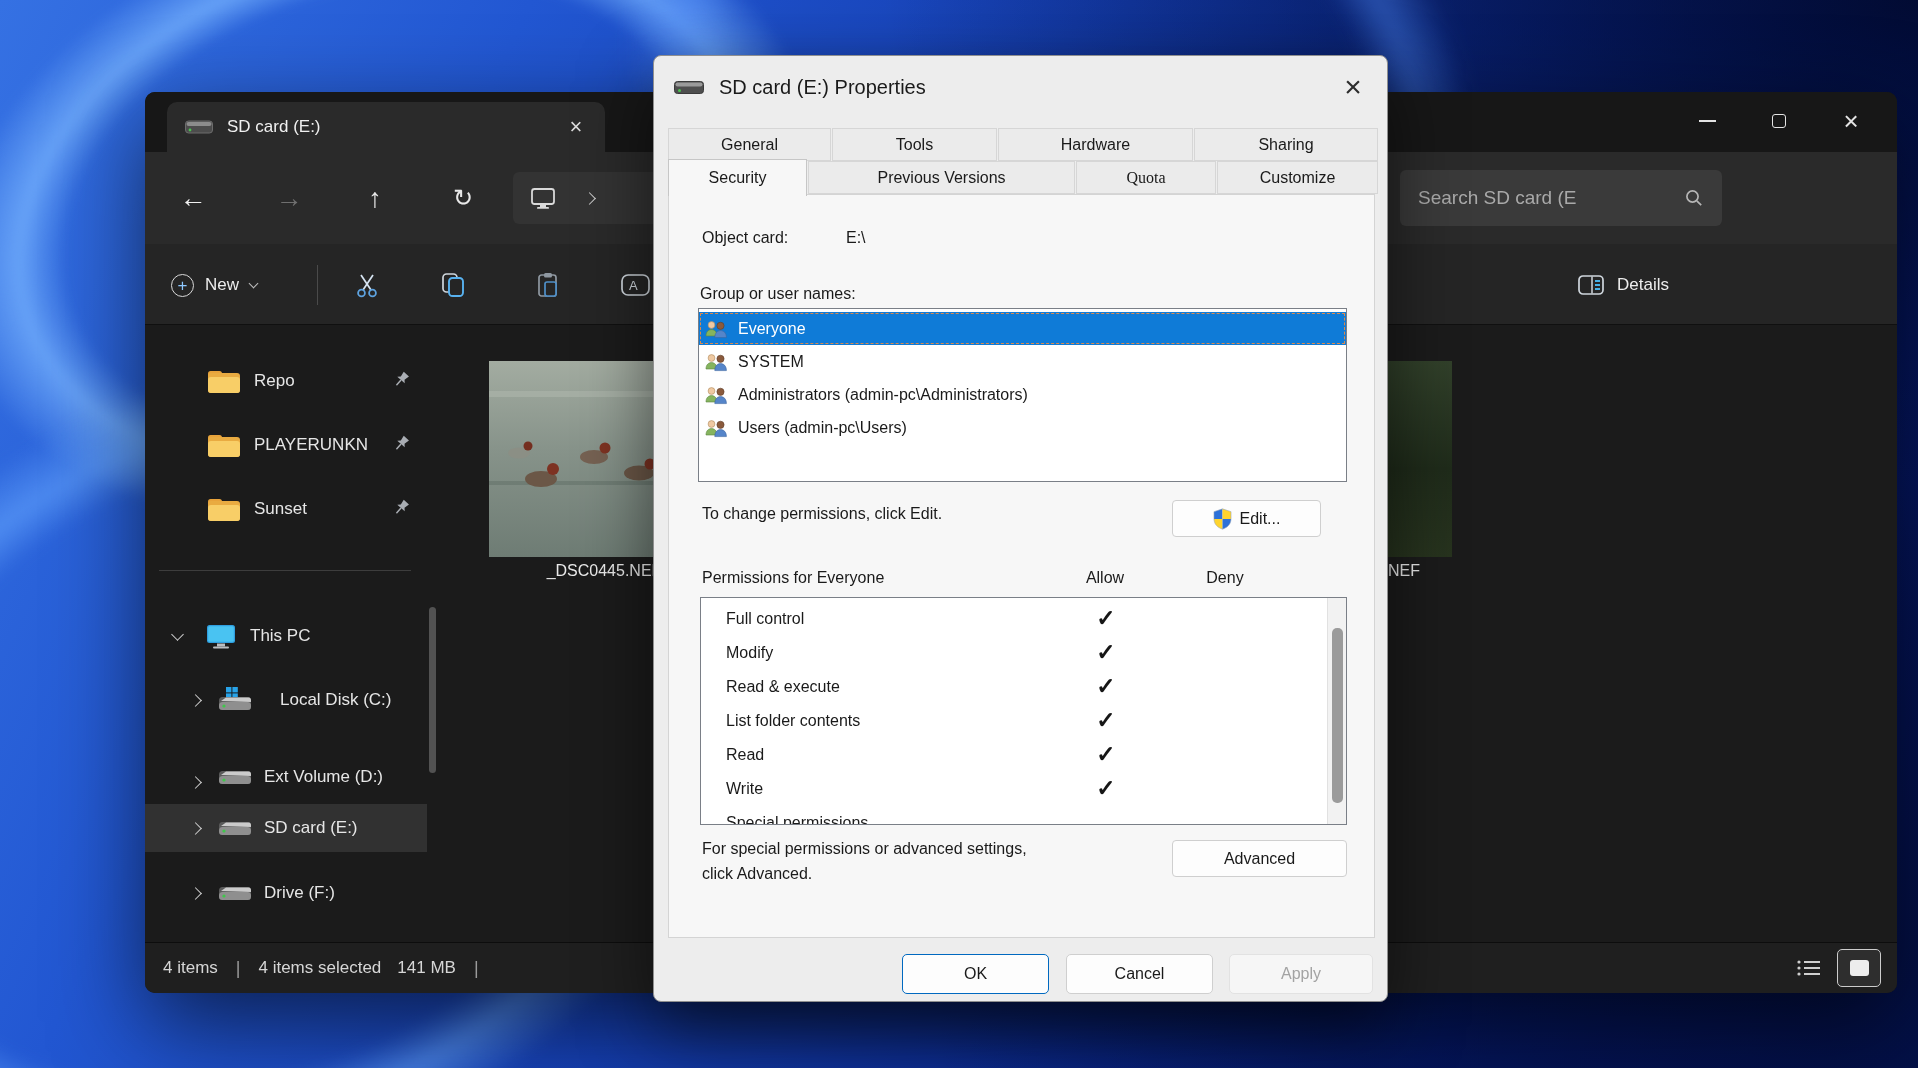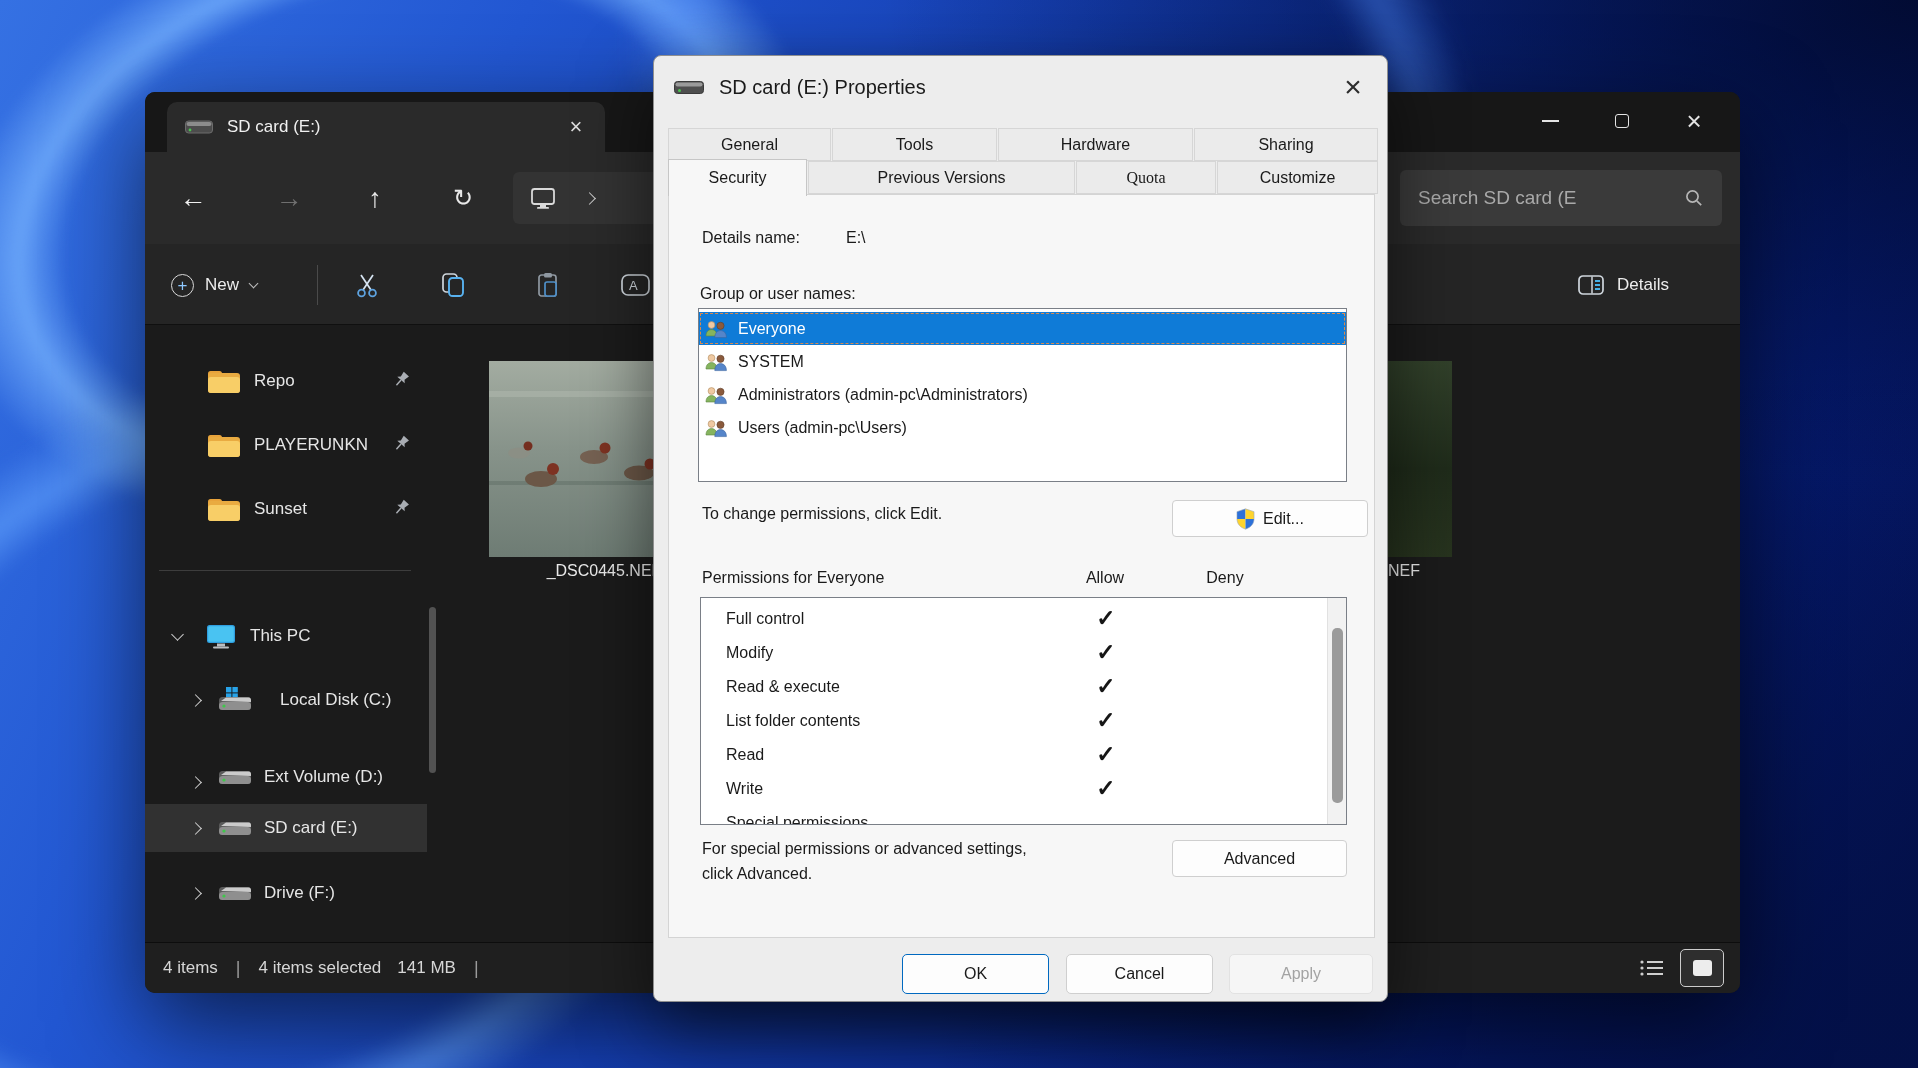--- a/index.html
+++ b/index.html
@@ -14,21 +14,21 @@
   }
   .ribbon { position:absolute; pointer-events:none; }
   .rb1 { top:-340px; left:-420px; width:1600px; height:1100px; transform:rotate(-16deg); filter:blur(5px);
     background:radial-gradient(closest-side, rgba(90,160,255,0) 40%, rgba(120,180,255,.75) 46%, rgba(40,90,210,0) 55%); }
   .rb2 { top:120px; left:-600px; width:1700px; height:1300px; transform:rotate(-24deg); filter:blur(7px);
     background:radial-gradient(closest-side, rgba(90,160,255,0) 46%, rgba(100,165,255,.6) 52%, rgba(40,90,210,0) 60%); }
   .rb3 { top:-500px; left:300px; width:1500px; height:1200px; transform:rotate(20deg); filter:blur(9px);
     background:radial-gradient(closest-side, rgba(70,130,245,0) 44%, rgba(80,140,250,.45) 50%, rgba(30,70,190,0) 58%); }
 
   
-  .win { position:absolute; left:145px; top:92px; width:1595px; height:901px; background:#1b1b1b;
+  .win { position:absolute; left:145px; top:92px; width:1752px; height:901px; background:#1b1b1b;
     border-radius:10px; box-shadow:0 30px 90px rgba(0,0,0,.6); overflow:hidden; }
   .tabstrip { position:absolute; left:0; top:0; right:0; height:60px; background:#171717; }
   .etab { position:absolute; left:22px; top:10px; width:438px; height:50px; background:#2a2a2a;
     border-radius:10px 10px 0 0; display:flex; align-items:center; padding:0 14px 0 18px; }
   .etab-label { flex:1; color:#f0f0f0; font-size:17px; margin-left:14px; }
   .etab-close { width:30px; text-align:center; color:#dcdcdc; font-size:22px; line-height:30px; cursor:default; }
   .wctl { position:absolute; top:0; right:10px; height:58px; display:flex; }
   .wbtn { width:72px; display:flex; align-items:center; justify-content:center; }
   .ico-min { width:17px; height:2px; background:#e4e4e4; }
   .ico-max { width:14px; height:14px; border:1.6px solid #e4e4e4; border-radius:3px; }
@@ -89,21 +89,21 @@
   .panel { position:absolute; left:14px; top:138px; width:707px; height:744px; background:#f7f7f7; border:1px solid #d4d4d4; z-index:2; }
   .plabel { position:absolute; font-size:16px; color:#1a1a1a; }
 
   .listbox { position:absolute; background:#ffffff; border:1px solid #7a7f87; overflow:hidden; }
   .grouplist { left:29px; top:113px; width:649px; height:174px; padding-top:3px; }
   .grp-row { height:33px; display:flex; align-items:center; gap:9px; padding-left:5px; font-size:16px; }
   .grp-row.sel { background:#0f7bd7; color:#fff; outline:1px dashed #d98a4e; outline-offset:-2px; }
 
   .btn { position:absolute; display:flex; align-items:center; justify-content:center; gap:8px;
     background:#fdfdfd; border:1px solid #cfcfcf; border-radius:4px; font-size:16px; color:#1a1a1a; }
-  .edit-btn { left:503px; top:305px; width:196px; height:37px; }
+  .edit-btn { left:503px; top:305px; width:149px; height:37px; }
   .adv-btn { left:503px; top:645px; width:175px; height:37px; }
 
   .permlist { left:31px; top:402px; width:647px; height:228px; padding-top:5px; }
   .perm-row { position:relative; height:34px; }
   .perm-name { position:absolute; left:25px; top:7px; font-size:16px; white-space:nowrap; }
   .perm-check { position:absolute; left:365px; top:2px; width:80px; text-align:center; font-size:23px; font-weight:600; color:#161616; }
   .perm-scroll { position:absolute; right:0; top:0; bottom:0; width:19px; background:#f2f2f2; border-left:1px solid #e1e1e1; }
   .perm-thumb { position:absolute; left:4px; top:30px; width:11px; height:175px; background:#9b9b9b; border-radius:5px; }
 
   .dlg-btn { position:absolute; top:898px; height:40px; display:flex; align-items:center; justify-content:center;
@@ -414,21 +414,21 @@
       <div class="tcell" style="width: 184px;">Sharing</div>
     </div>
   <div class="trow trow2" id="tabrow2">
       <div class="tcell active" style="width: 139px;">Security</div>
       <div class="tcell" style="width: 267px;">Previous Versions</div>
       <div class="tcell" style="width: 140px; font-family: Liberation Serif, serif;">Quota</div>
       <div class="tcell" style="width: 161px;">Customize</div>
     </div>
 
   <div class="panel">
-    <span class="plabel" style="left:33px;top:34px;">Details name:</span>
+    <span class="plabel" style="left:33px;top:34px;">Object card:</span>
     <span class="plabel" style="left:177px;top:34px;">E:\</span>
 
     <span class="plabel" style="left:31px;top:90px;">Group or user names:</span>
     <div class="listbox grouplist" id="grouplist">
         <div class="grp-row sel">
           <svg width="25" height="20" viewBox="0 0 25 20">
             <circle cx="7.5" cy="6" r="3.4" fill="#efc9a2" stroke="#b08c5e" stroke-width="0.6"></circle>
             <path d="M2 17 C2 12.8 4.4 10.6 7.5 10.6 C10.6 10.6 13 12.8 13 17 Z" fill="#85b45e" stroke="#5d8540" stroke-width="0.6"></path>
             <circle cx="16.5" cy="6.8" r="3.6" fill="#8a5a3c" stroke="#5f3c26" stroke-width="0.6"></circle>
             <path d="M10.8 18.6 C10.8 14 13.3 11.6 16.5 11.6 C19.8 11.6 22.4 14 22.4 18.6 Z" fill="#5585c9" stroke="#3c64a0" stroke-width="0.6"></path>

